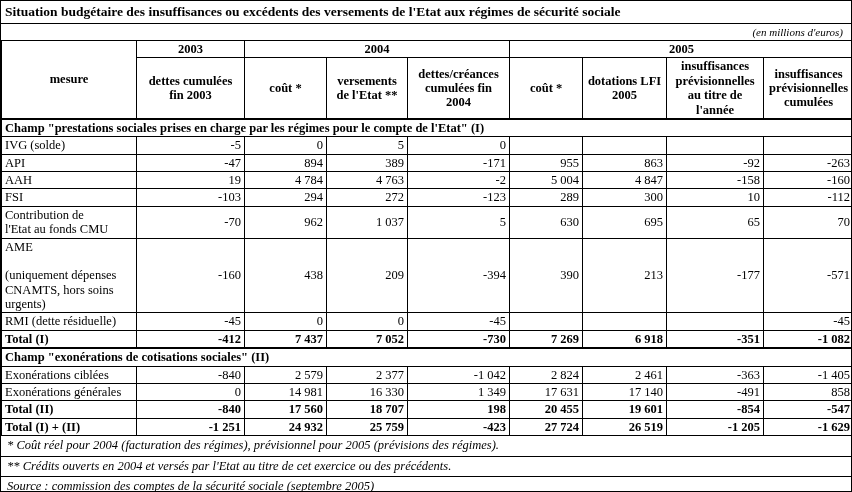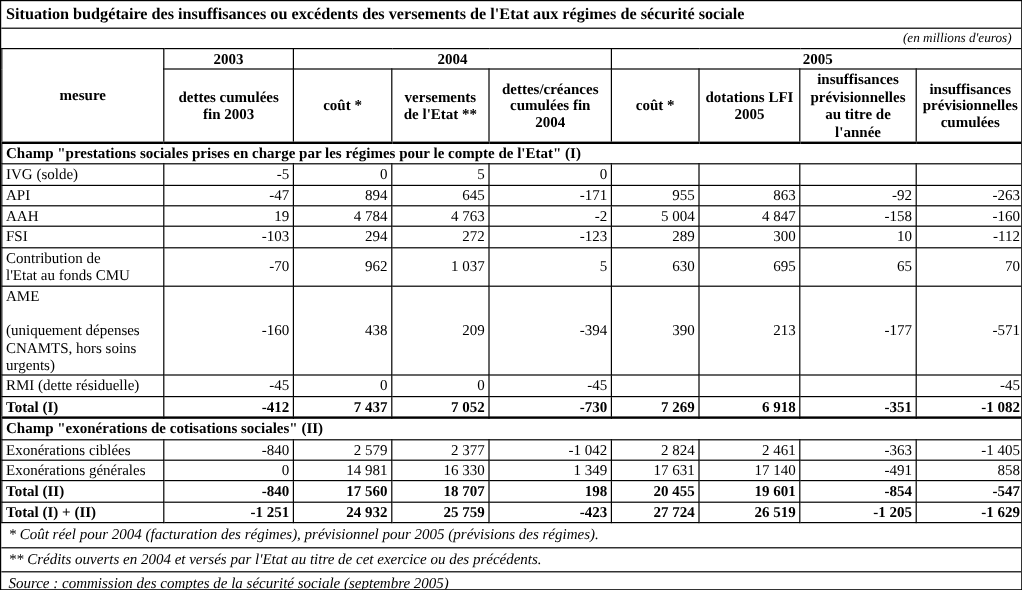--- a/index.html
+++ b/index.html
@@ -114,21 +114,21 @@
           <td class="num-cell">0</td>
           <td class="num-cell"></td>
           <td class="num-cell"></td>
           <td class="num-cell"></td>
           <td class="num-cell"></td>
         </tr>
         <tr>
           <td class="label-cell">API</td>
           <td class="num-cell">-47</td>
           <td class="num-cell">894</td>
-          <td class="num-cell">645</td>
+          <td class="num-cell">389</td>
           <td class="num-cell">-171</td>
           <td class="num-cell">955</td>
           <td class="num-cell">863</td>
           <td class="num-cell">-92</td>
           <td class="num-cell">-263</td>
         </tr>
         <tr>
           <td class="label-cell">AAH</td>
           <td class="num-cell">19</td>
           <td class="num-cell">4 784</td>

